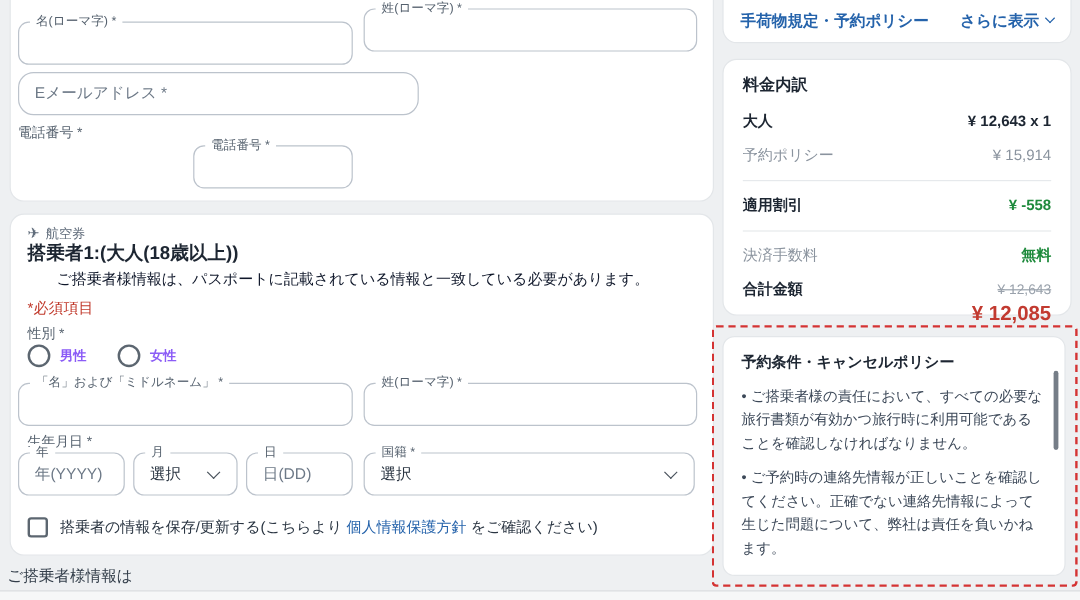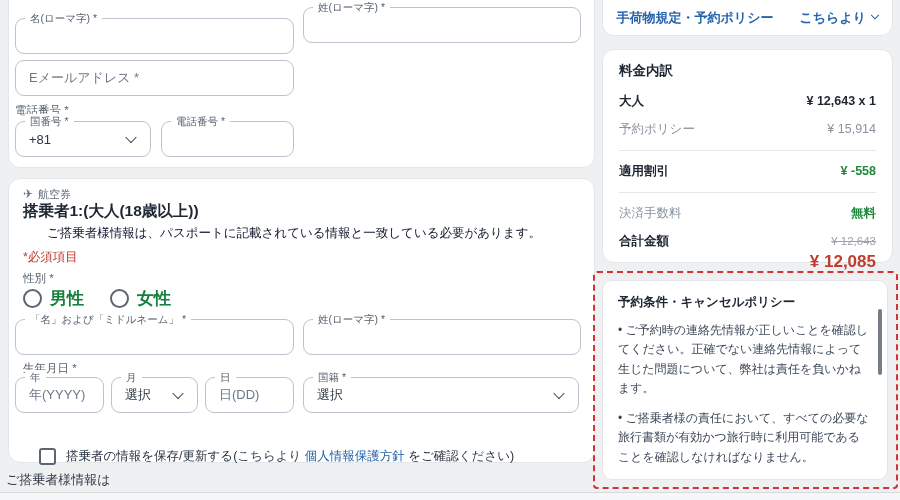--- a/index.html
+++ b/index.html
@@ -24,24 +24,24 @@
 
   
   #passenger-card { left:8px; top:178px; width:587px; height:285px; }
   .section-tag { position:absolute; left:14px; top:8px; font-size:11px; color:#5f6b7a; }
   .section-tag .plane { font-size:12px; margin-right:5px; }
   .pass-title { position:absolute; left:14px; top:22px; font-size:15.5px; font-weight:bold; color:#1d2632; }
   .pass-desc { position:absolute; left:14px; top:46px; font-size:12.5px; color:#0f172a;margin-left:24px; }
   .required-note { position:absolute; left:14px; top:70px; font-size:12.5px; color:#c0392b; }
   .gender-label { left:14px; top:92px; }
   .radio-row { position:absolute; left:14px; top:108px; display:flex; gap:26px; align-items:center; }
-  .radio-opt { display:flex; align-items:center; gap:8px; font-size:17px; font-weight:600; color:#15803d; cursor:pointer; }
+  .radio-opt { display:flex; align-items:center; gap:8px; font-size:11px; font-weight:600; color:#8b5cf6; cursor:pointer; }
   .radio { width:19px; height:19px; border:2px solid #5c6670; border-radius:50%; background:#fff; flex:none; }
   .dob-label { left:14px; top:182px; }
-  .checkbox-row { position:absolute; left:30px; top:252px; display:flex; align-items:center; gap:10px; font-size:12.5px; color:#2a3542;margin-top:17px; }
+  .checkbox-row { position:absolute; left:14px; top:252px; display:flex; align-items:center; gap:10px; font-size:12.5px; color:#2a3542; }
   .checkbox { width:17px; height:17px; border:2px solid #5c6670; border-radius:3px; background:#fff; flex:none; }
   a.link { color:#2563ab; text-decoration:none; }
 
   .additional-options { position:absolute; left:6px; top:471px; font-size:13px; color:#333e4a; }
   .bottom-divider { position:absolute; left:0; top:492px; width:900px; height:1px; background:#d7dadd; }
   .bottom-strip { position:absolute; left:0; top:493px; width:900px; height:7px; background:#f6f7f8; }
 
   
   #policy-links-card { left:602px; top:-14px; width:291px; height:50px; }
   .policy-links-row { position:absolute; right:14px; top:22px; display:flex; align-items:center; gap:26px; font-size:13px; font-weight:bold; color:#2563ab; white-space:nowrap; }
@@ -71,30 +71,25 @@
 <div class="screen">
 
   <div class="card" id="contact-card">
     <div class="ofield" style="left:6px; top:38px; width:279px;margin-top:11px;">
       <span class="flbl">名(ローマ字) *</span>
     </div>
     <div class="ofield" style="left:294px; top:38px; width:278px;">
       <span class="flbl">姓(ローマ字) *</span>
     </div>
 
-    <div class="ofield" style="left:6px; top:91px; width:279px;">
+    <div class="ofield" style="left:6px; top:91px; width:334px;border-radius:13px;">
       <span class="fval fph">Eメールアドレス *</span>
     </div>
 
     <span class="group-label" style="left:6px; top:134px;">電話番号 *</span>
-    <div class="ofield" style="left:6px; top:152px; width:136px;">
-      <span class="flbl">国番号 *</span>
-      <span class="fval">+81</span>
-      <span class="chev"></span>
-    </div>
     <div class="ofield" style="left:152px; top:152px; width:133px;">
       <span class="flbl">電話番号 *</span>
     </div>
   </div>
 
   <div class="card" id="passenger-card">
     <div class="section-tag">
       <span class="plane">✈</span><span>航空券</span>
     </div>
     <div class="pass-title">搭乗者1:(大人(18歳以上))</div>
@@ -149,21 +144,21 @@
   <div class="additional-options">ご搭乗者様情報は</div>
   <div class="bottom-divider"></div>
   <div class="bottom-strip"></div>
 
   <div class="card" id="policy-links-card">
     <div class="policy-links-row">
       <a href="#">
           <span>手荷物規定・予約ポリシー</span>
         </a>
       <a href="#">
-          <span>こちらより</span>
+          <span>さらに表示</span>
           <span class="chev-inline"></span>
         </a>
     </div>
   </div>
 
   <div class="card" id="price-card">
     <div class="price-title">料金内訳</div>
     <div class="prow strong">
       <span class="lab">大人</span>
       <span class="val">¥ 12,643 x 1</span>
@@ -185,20 +180,20 @@
     <div class="prow strong" style="margin-bottom:2px;">
       <span class="lab">合計金額</span>
       <span class="old-price">¥ 12,643</span>
     </div>
     <div class="total-new">¥ 12,085</div>
   </div>
 
   <div id="conditions-annotation">
     <div id="conditions-card">
       <div class="cond-title">予約条件・キャンセルポリシー</div>
+      <p class="cond-p">• ご搭乗者様の責任において、すべての必要な旅行書類が有効かつ旅行時に利用可能であることを確認しなければなりません。</p>
       <p class="cond-p">• ご予約時の連絡先情報が正しいことを確認してください。正確でない連絡先情報によって生じた問題について、弊社は責任を負いかねます。</p>
-      <p class="cond-p">• ご搭乗者様の責任において、すべての必要な旅行書類が有効かつ旅行時に利用可能であることを確認しなければなりません。</p>
       <p class="cond-p">• お客様が航空会社に直接フライトの変更を依頼した場合、または航空会社側が変更を行なった場合、航空会社から直接お客様に連絡をすることがあります。航空会社から弊社に変更の通知があった場合は、弊社からお客様に通知いたします。</p>
       <div class="cond-scrollbar"></div>
     </div>
   </div>
 
 </div>
 
 </body></html>

